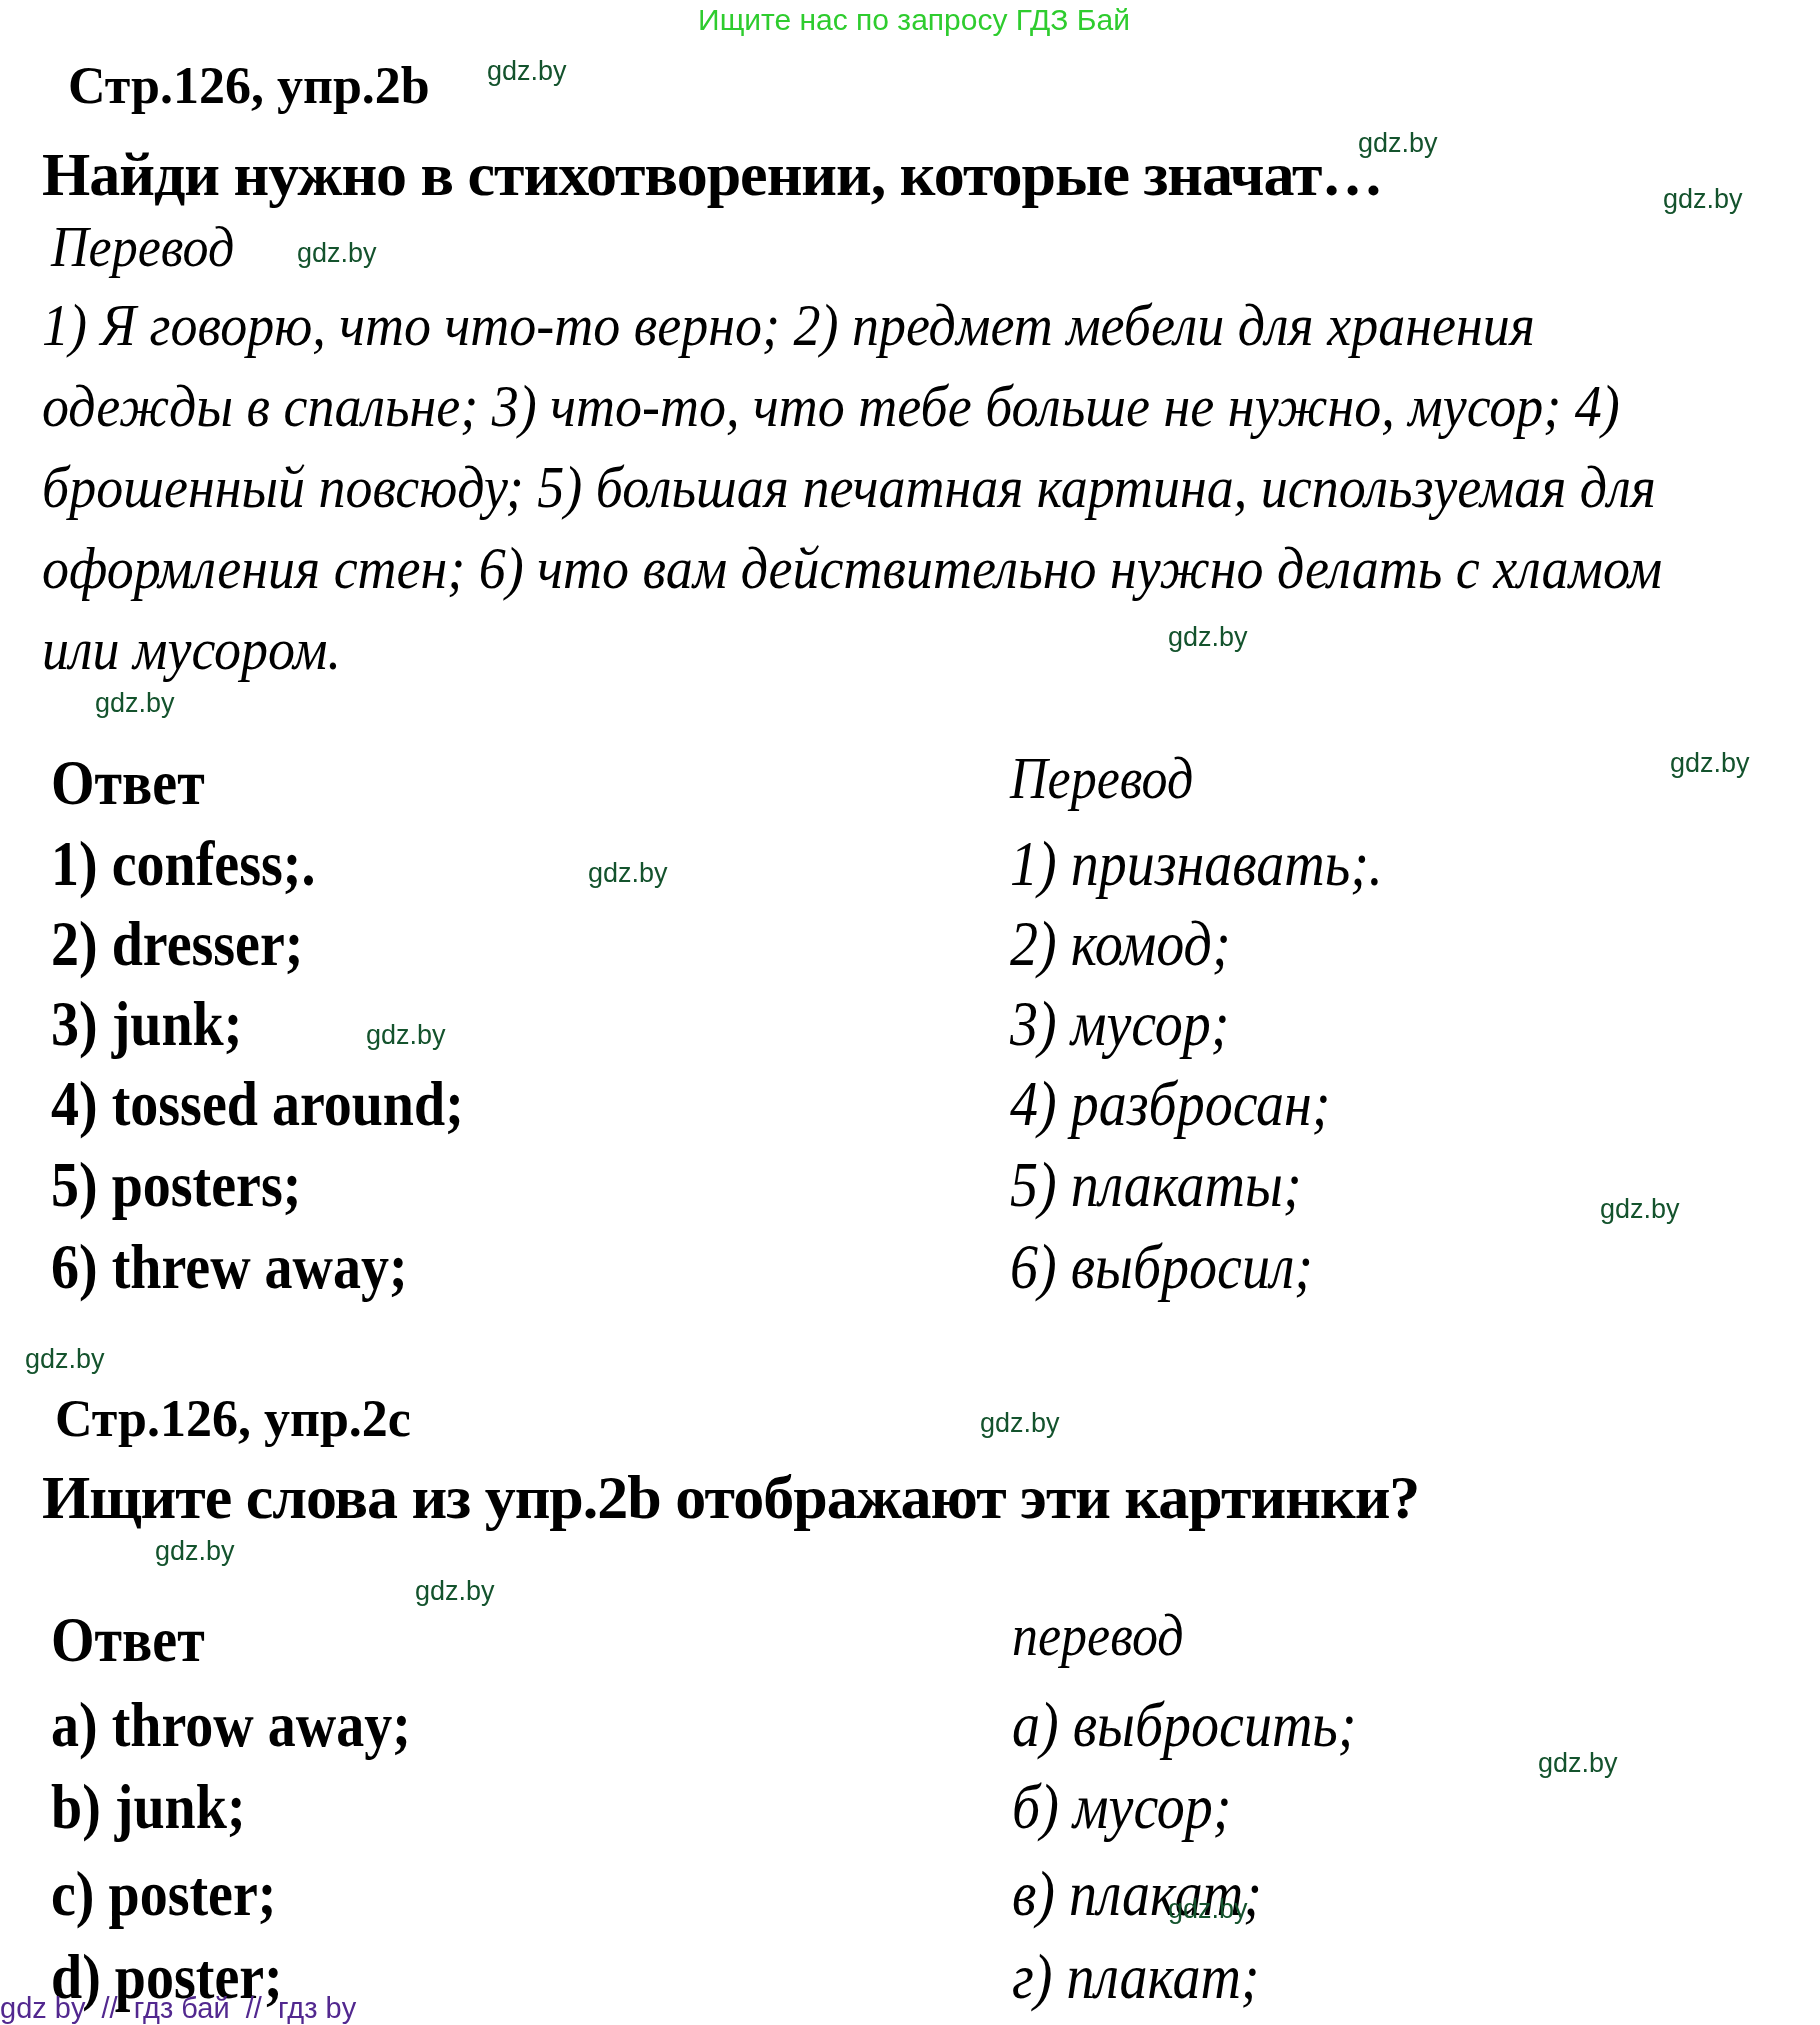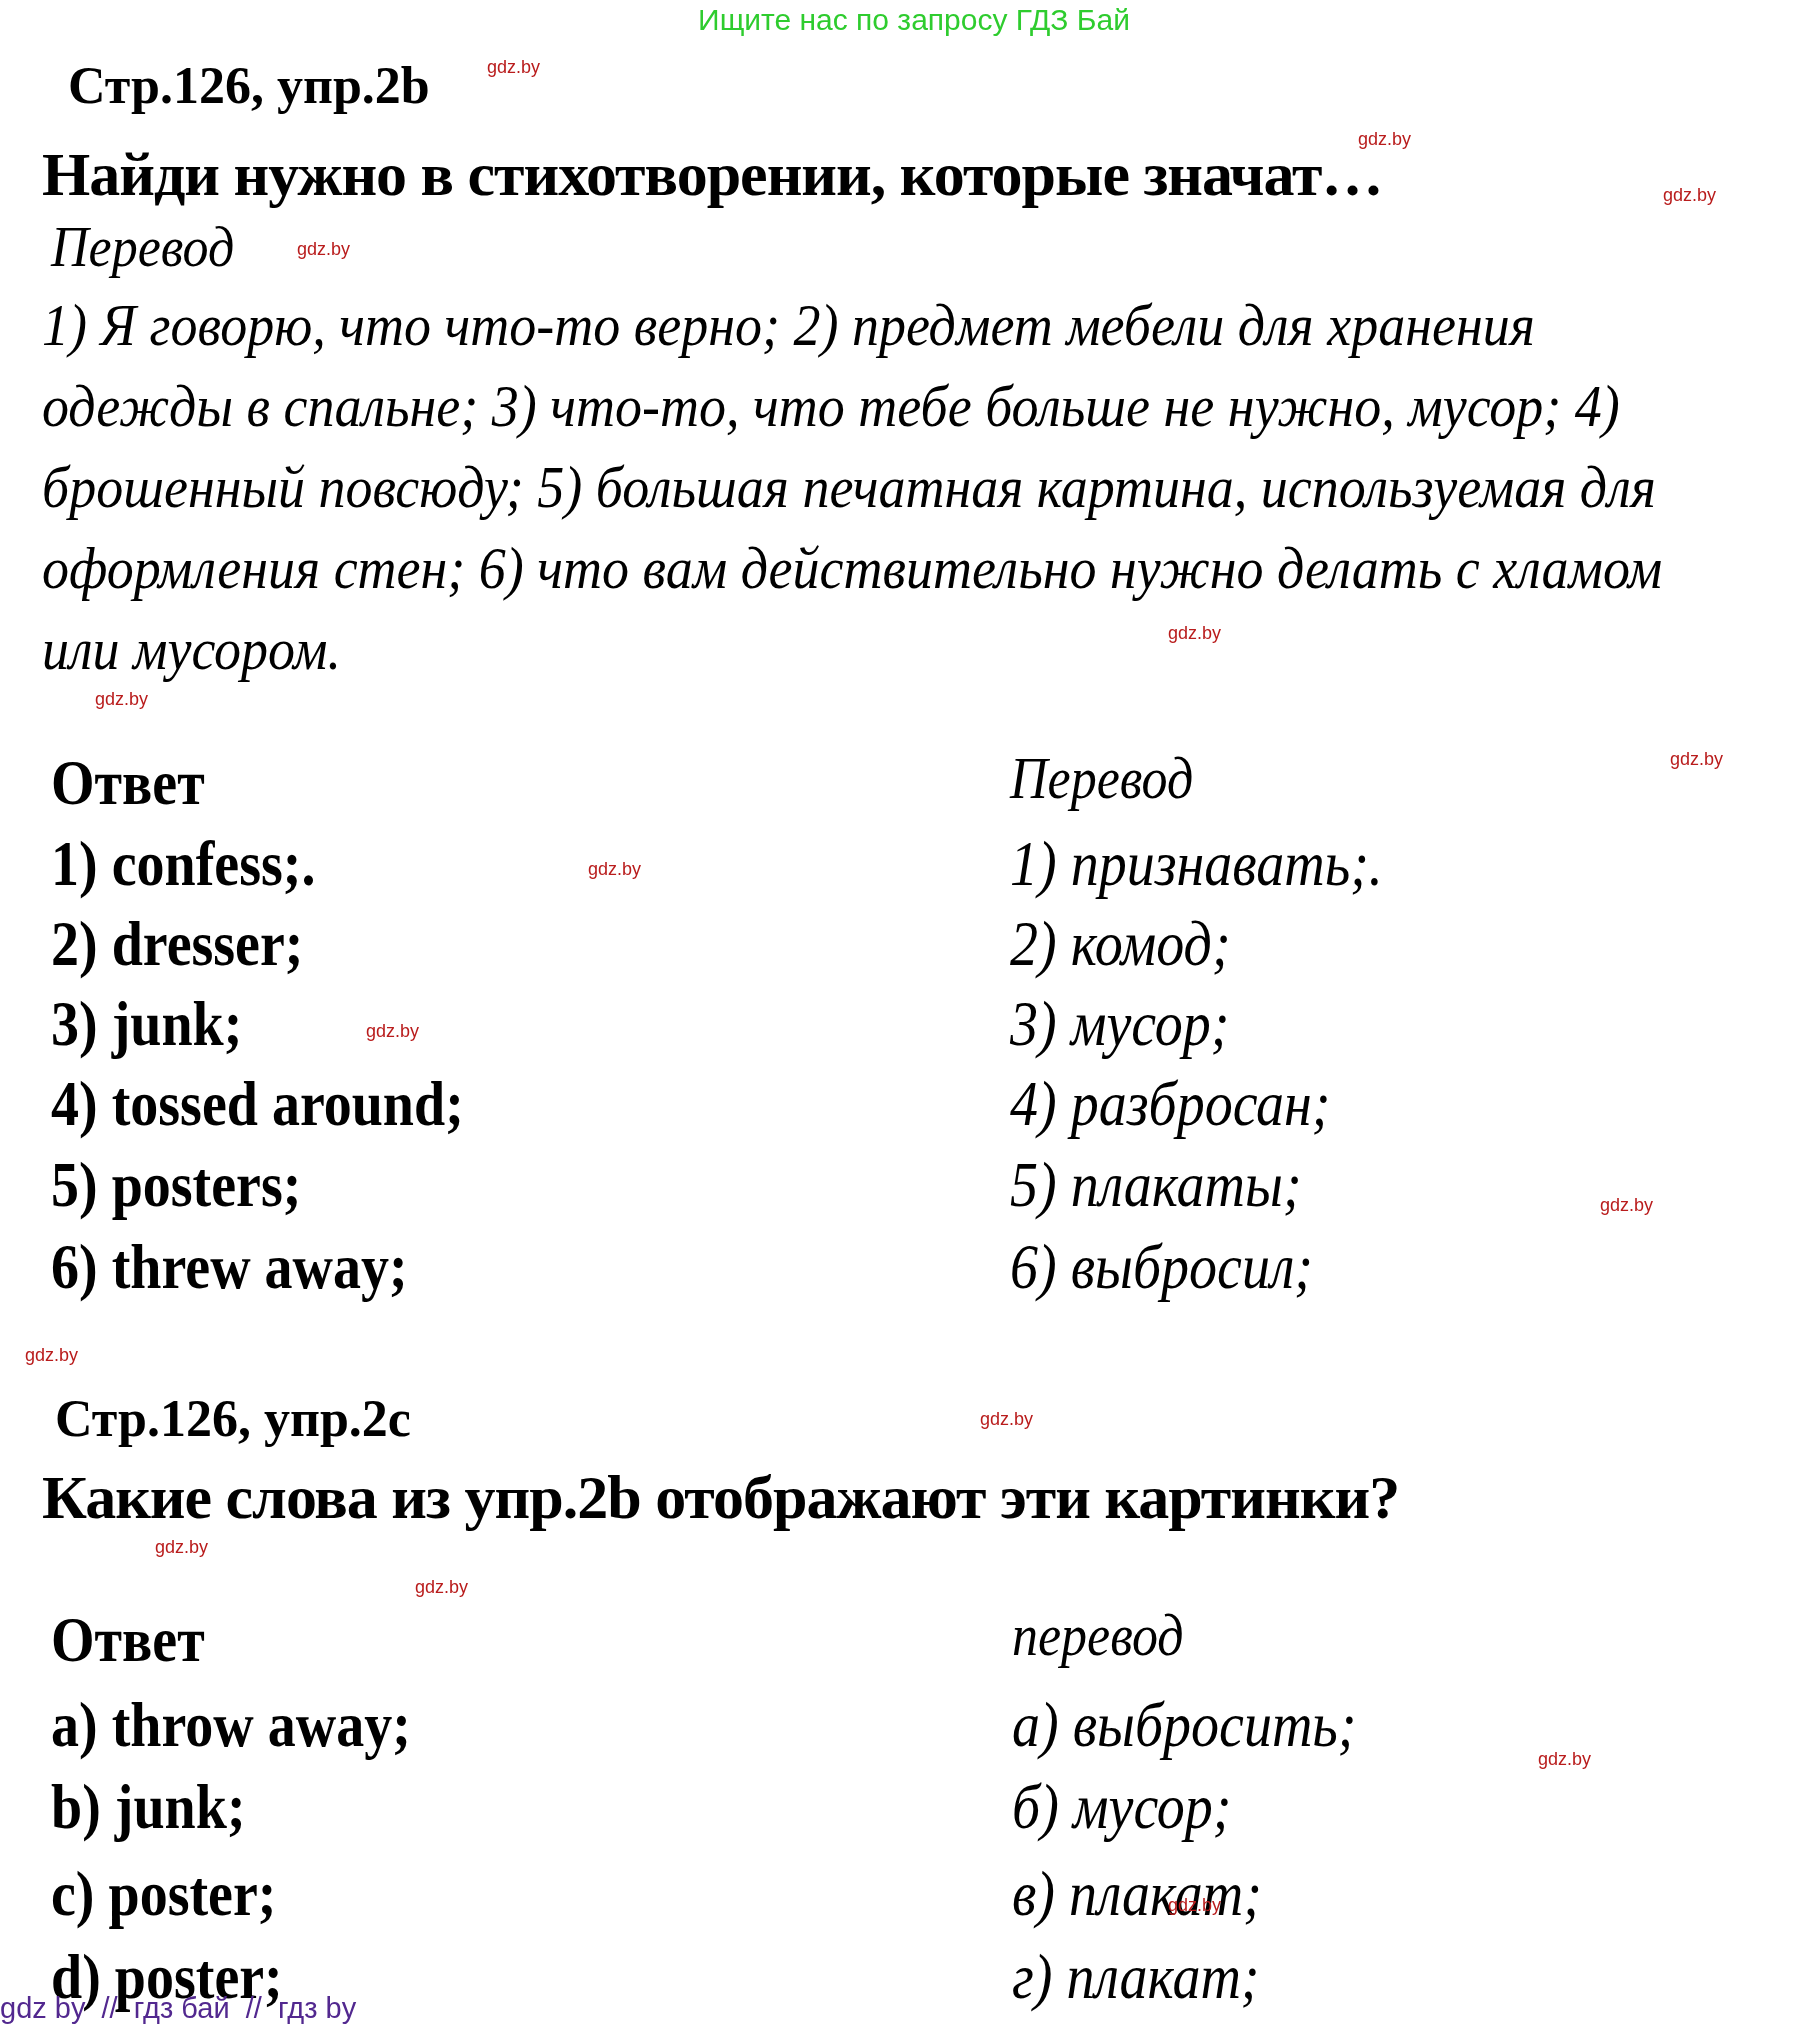--- a/index.html
+++ b/index.html
@@ -2,21 +2,21 @@
 <html><head>
 <meta charset="utf-8">
 <style>
   html,body{margin:0;padding:0;background:#ffffff;}
   .page{position:relative;width:1820px;height:2025px;background:#ffffff;overflow:hidden;
         font-family:"Liberation Serif", serif;color:#000;}
   .abs{position:absolute;white-space:nowrap;line-height:1;}
   
   .promo{left:0;right:0;top:5px;text-align:center;font-family:"Liberation Sans",sans-serif;
          font-size:30px;color:#2ecc2e;padding-left:8px;}
-  .wm{font-family:"Liberation Sans",sans-serif;font-size:18px;color:#b91c1c;}
+  .wm{font-family:"Liberation Sans",sans-serif;font-size:27px;color:#14532d;}
   .footer{left:0;right:0;top:1994px;font-family:"Liberation Sans",sans-serif;
           font-size:29px;color:#52288f;white-space:pre;}
   
   .h1{font-weight:bold;font-size:52px;}
   .h2{font-weight:bold;font-size:62px;letter-spacing:-1px;}
   .lbl{font-style:italic;font-size:52px;transform:scaleY(1.10);transform-origin:top left;}
   .par{font-style:italic;font-size:54px;transform:scaleY(1.08);transform-origin:top left;}
   .hdr{font-weight:bold;font-size:56px;transform:scaleY(1.15);transform-origin:top left;}
   .hdr-i{font-style:italic;font-size:52px;transform:scaleY(1.12);transform-origin:top left;}
   .ans{font-weight:bold;font-size:56px;transform:scaleY(1.15);transform-origin:top left;}
@@ -49,21 +49,21 @@
   <div class="abs ans" style="left:51px;top:991px;">3) junk;</div>
   <div class="abs tr" style="left:1010px;top:991px;">3) мусор;</div>
   <div class="abs ans" style="left:51px;top:1071px;">4) tossed around;</div>
   <div class="abs tr" style="left:1010px;top:1071px;">4) разбросан;</div>
   <div class="abs ans" style="left:51px;top:1152px;">5) posters;</div>
   <div class="abs tr" style="left:1010px;top:1152px;">5) плакаты;</div>
   <div class="abs ans" style="left:51px;top:1234px;">6) threw away;</div>
   <div class="abs tr" style="left:1010px;top:1234px;">6) выбросил;</div>
 
   <div class="abs h1" style="left:55px;top:1393px;">Стр.126, упр.2c</div>
-  <div class="abs h2" style="left:42px;top:1466px;">Какие слова из упр.2b отображают эти картинки?</div>
+  <div class="abs h2" style="left:42px;top:1466px;">Ищите слова из упр.2b отображают эти картинки?</div>
 
   <div class="abs hdr" style="left:51px;top:1607px;">Ответ</div>
   <div class="abs hdr-i" style="left:1012px;top:1607px;">перевод</div>
 
   <div class="abs ans" style="left:51px;top:1692px;">a) throw away;</div>
   <div class="abs tr" style="left:1012px;top:1692px;">а) выбросить;</div>
   <div class="abs ans" style="left:51px;top:1774px;">b) junk;</div>
   <div class="abs tr" style="left:1012px;top:1774px;">б) мусор;</div>
   <div class="abs ans" style="left:51px;top:1861px;">c) poster;</div>
   <div class="abs tr" style="left:1012px;top:1861px;">в) плакат;</div>

